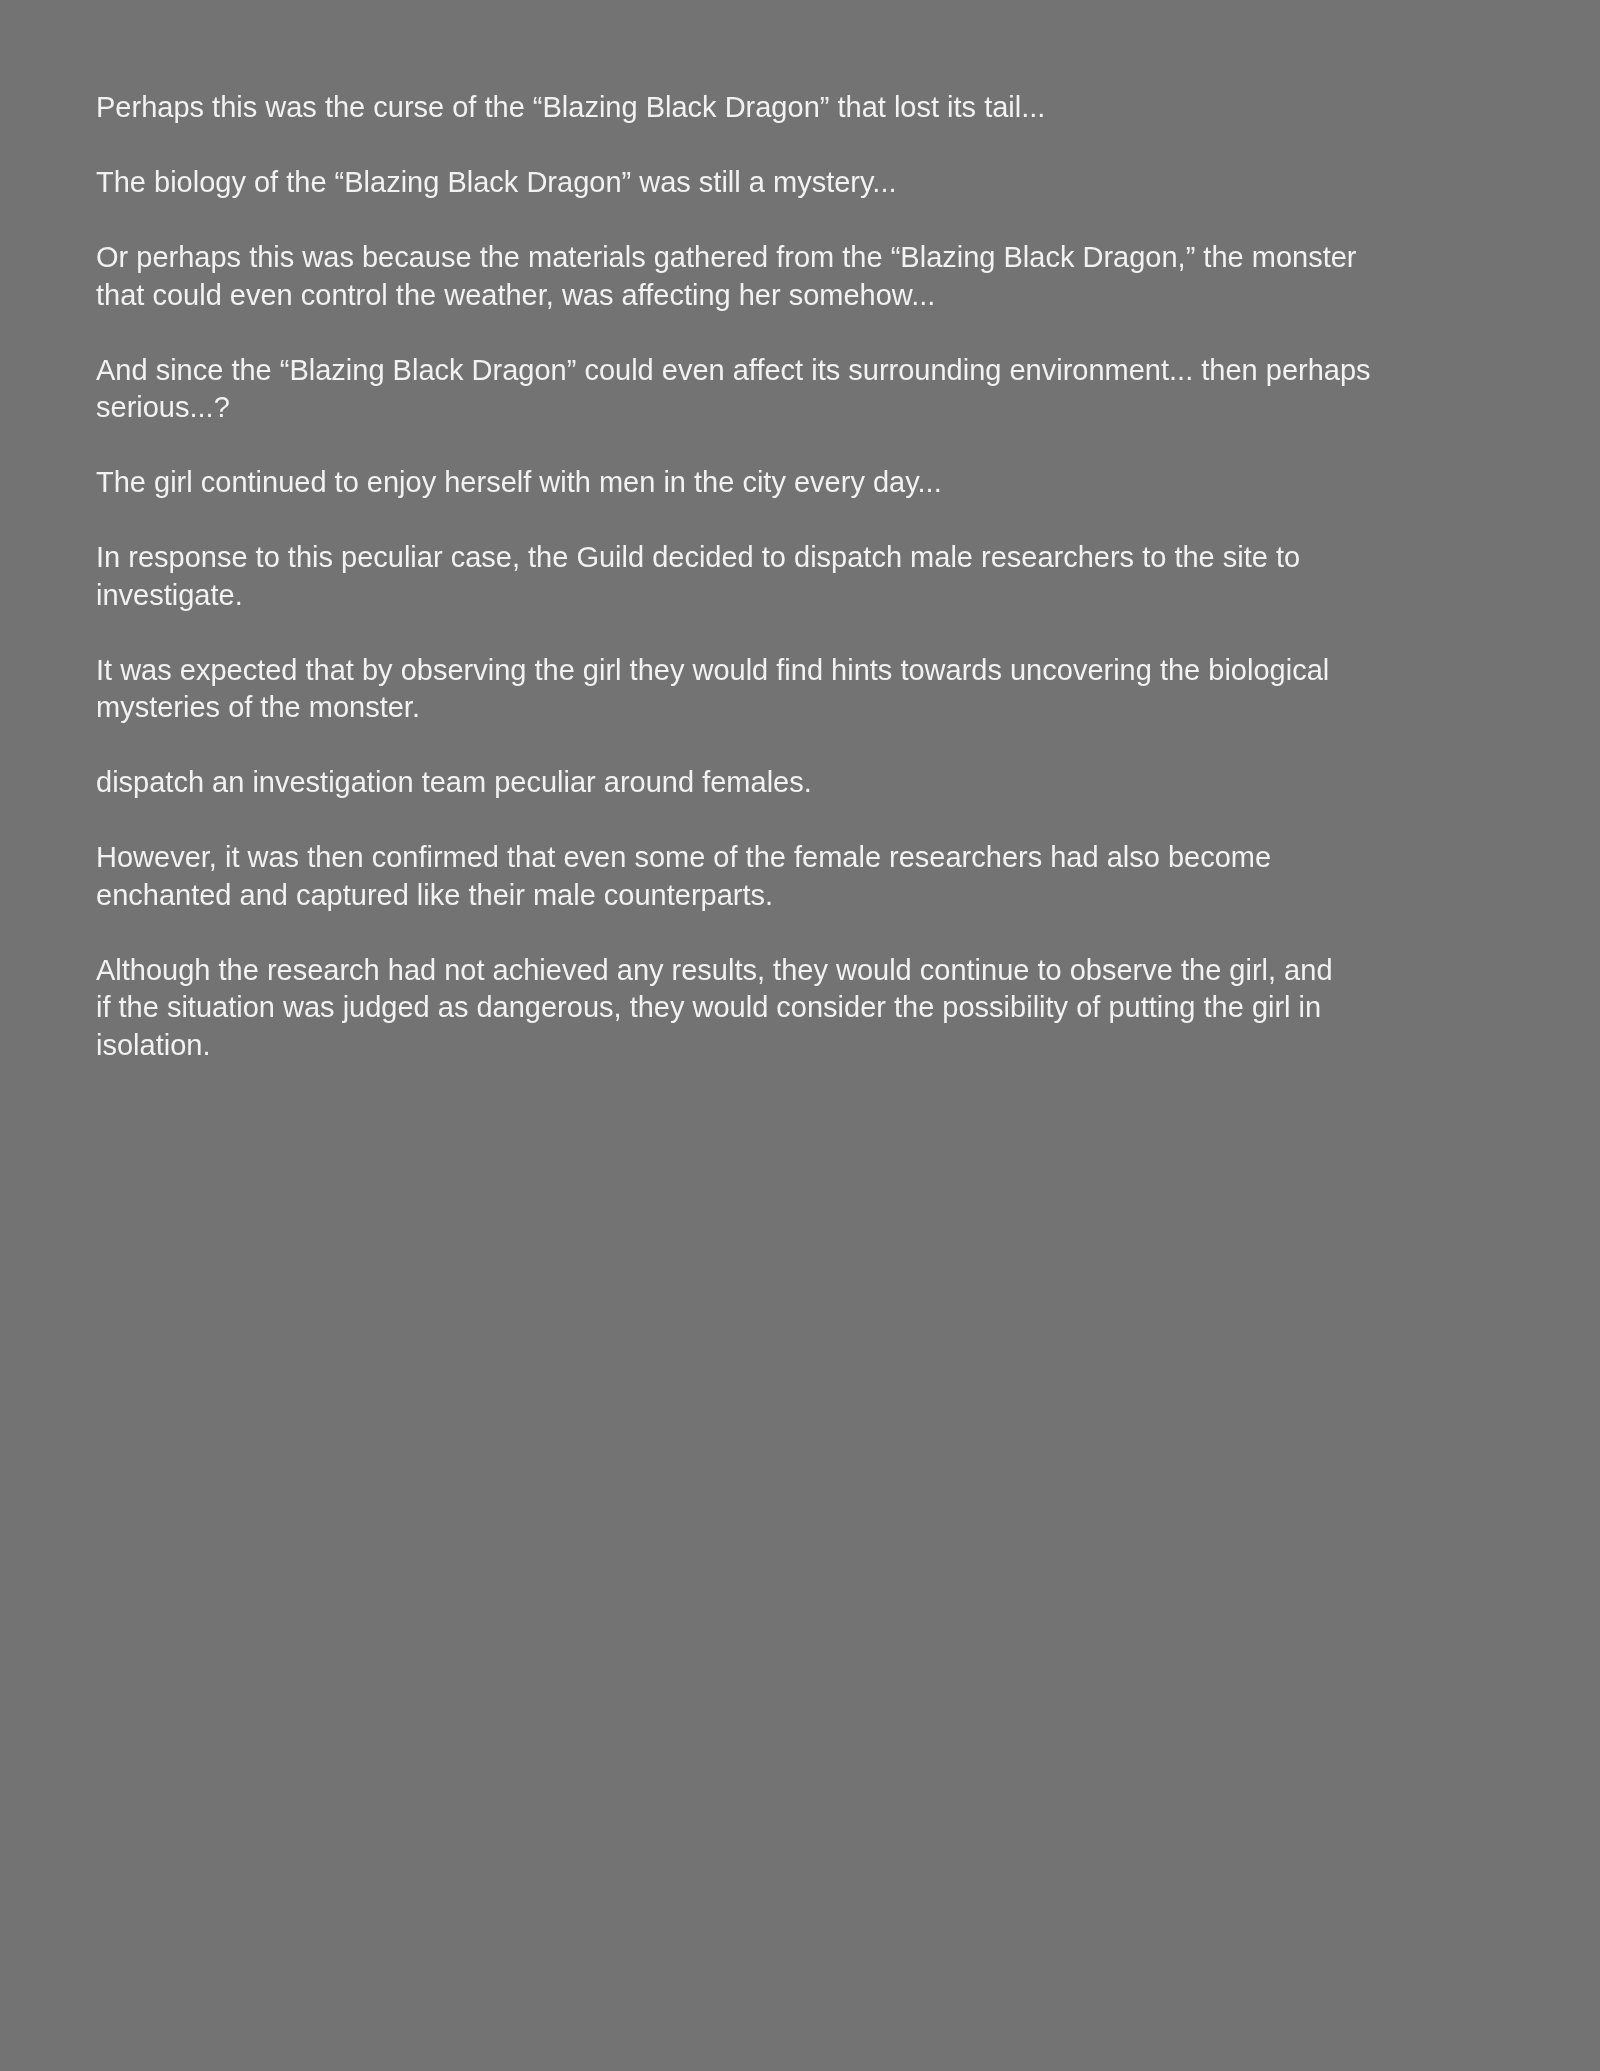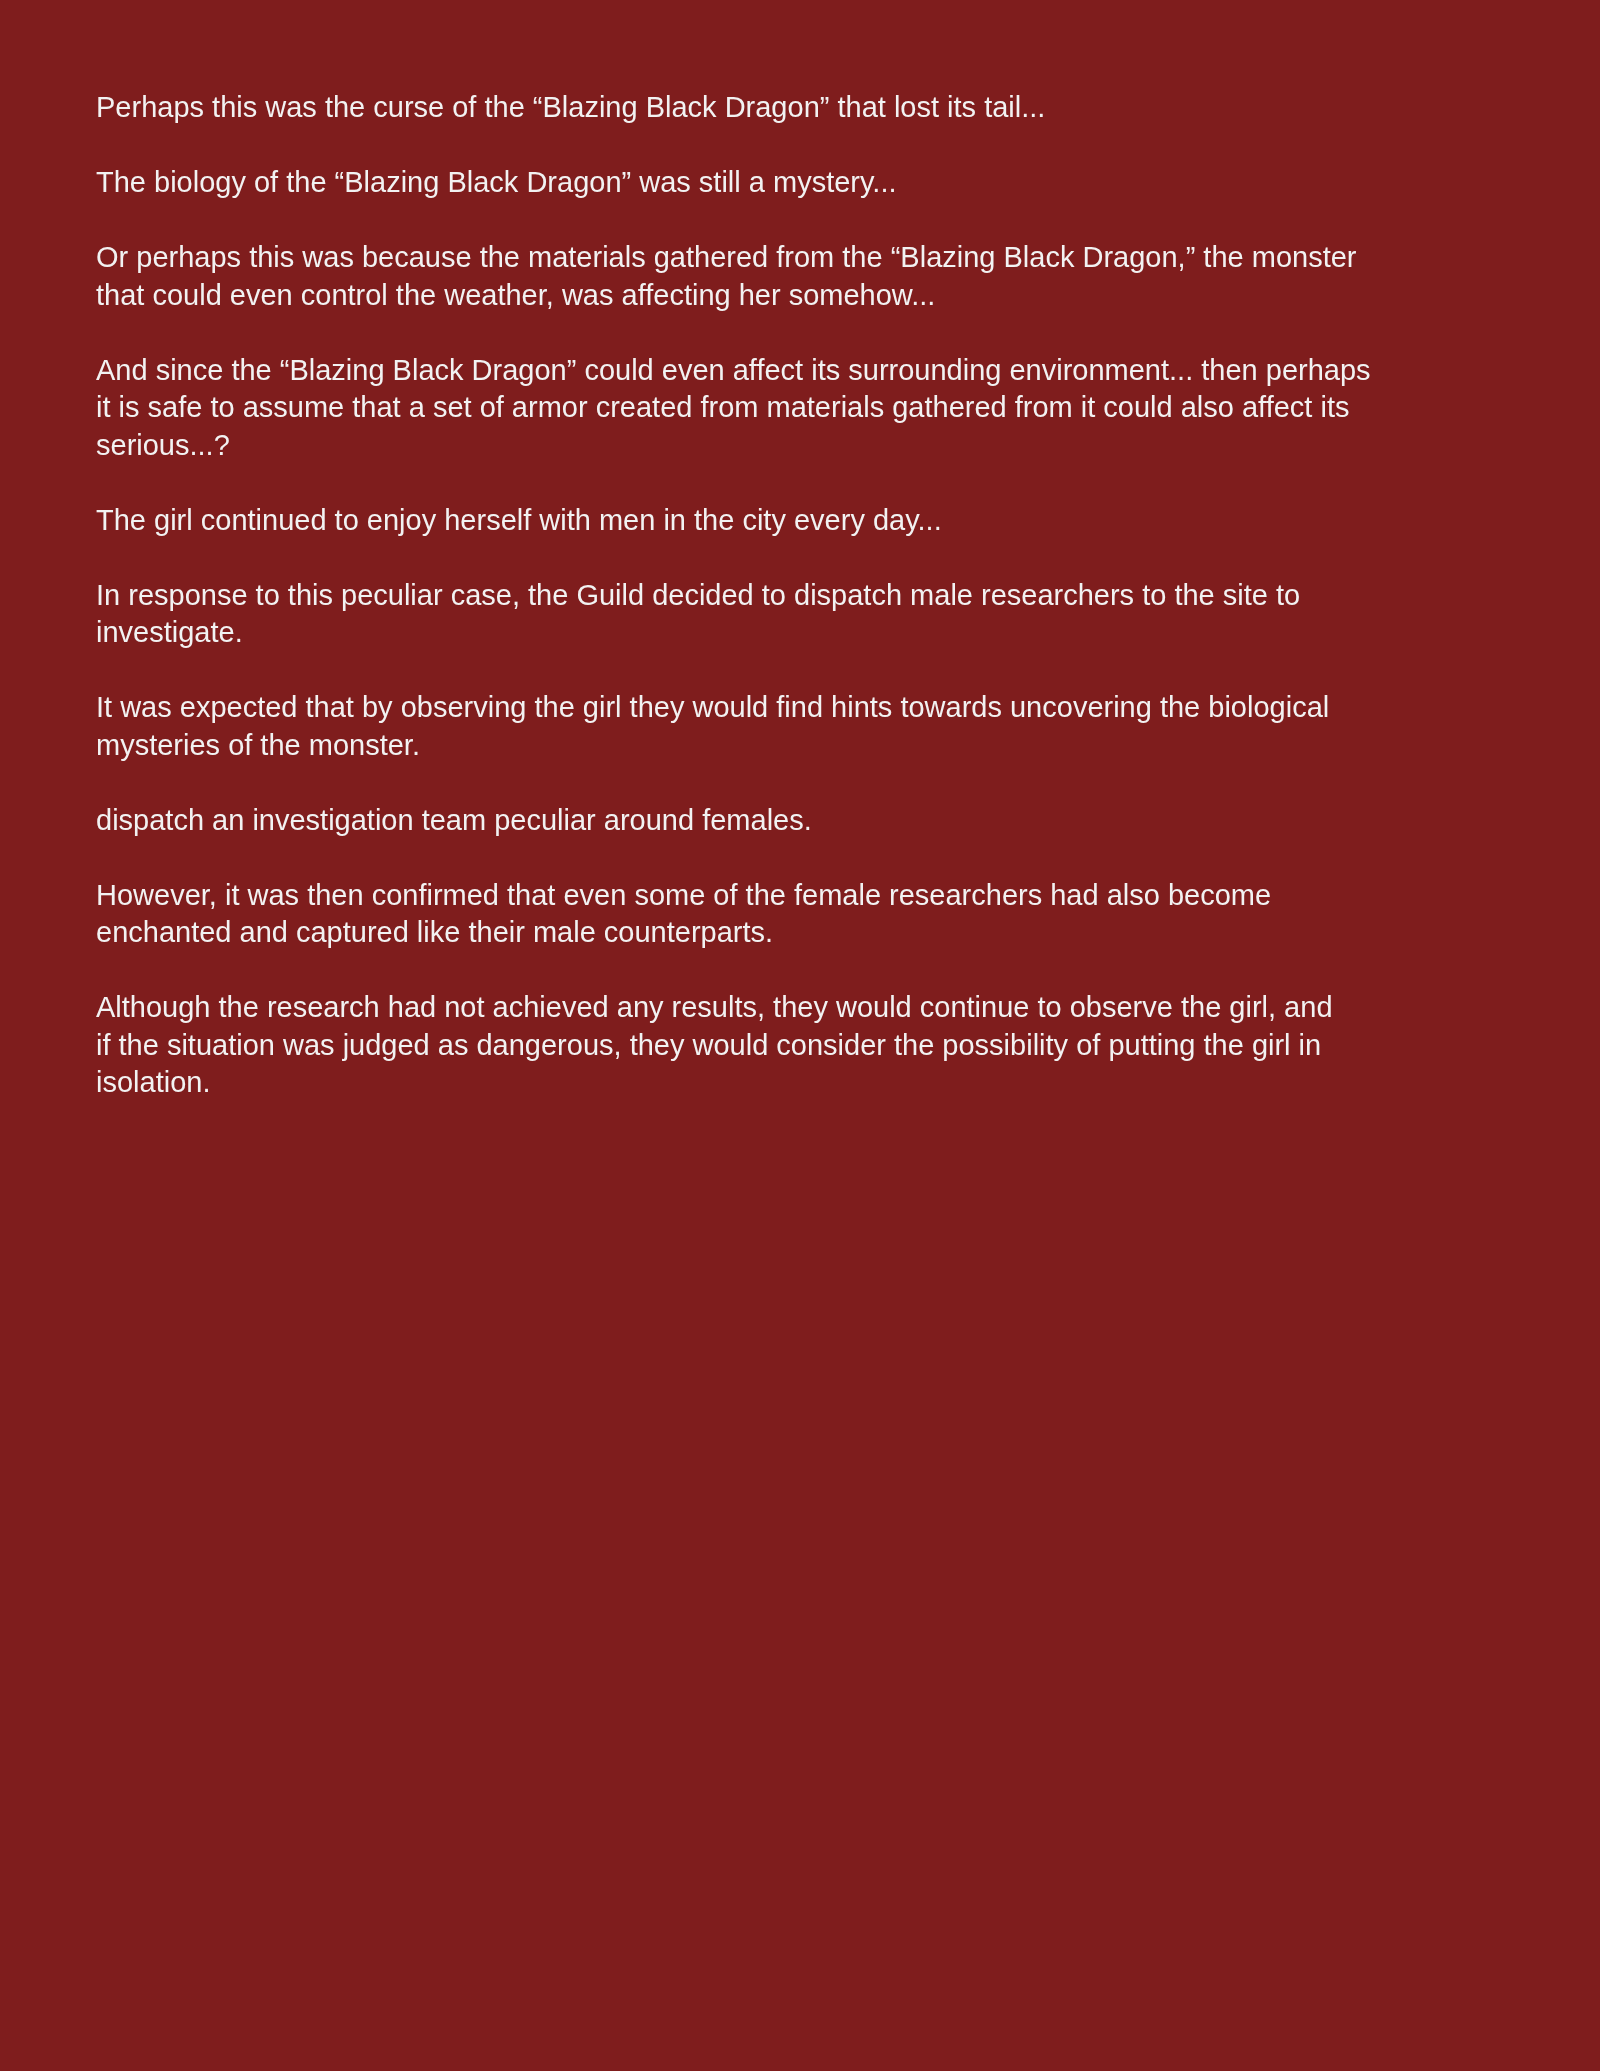--- a/index.html
+++ b/index.html
@@ -29,35 +29,34 @@
   .para { margin: 0; }
   .para + .para { margin-top: 37.5px; }
   .line {
     white-space: pre;
     height: 37.5px;
   }
 </style>
 </head>
 <body>
 
-<div class="page" style="background: #7f1d1d;">
+<div class="page" style="background: #737373;">
   <div class="text-block" style="color: rgb(242, 242, 242);">
       <div class="para">
         <div class="line">Perhaps this was the curse of the “Blazing Black Dragon” that lost its tail...</div>
       </div>
       <div class="para">
         <div class="line">The biology of the “Blazing Black Dragon” was still a mystery...</div>
       </div>
       <div class="para">
         <div class="line">Or perhaps this was because the materials gathered from the “Blazing Black Dragon,” the monster</div>
         <div class="line">that could even control the weather, was affecting her somehow...</div>
       </div>
       <div class="para">
         <div class="line">And since the “Blazing Black Dragon” could even affect its surrounding environment... then perhaps</div>
-        <div class="line">it is safe to assume that a set of armor created from materials gathered from it could also affect its</div>
         <div class="line">serious...?</div>
       </div>
       <div class="para">
         <div class="line">The girl continued to enjoy herself with men in the city every day...</div>
       </div>
       <div class="para">
         <div class="line">In response to this peculiar case, the Guild decided to dispatch male researchers to the site to</div>
         <div class="line">investigate.</div>
       </div>
       <div class="para">

